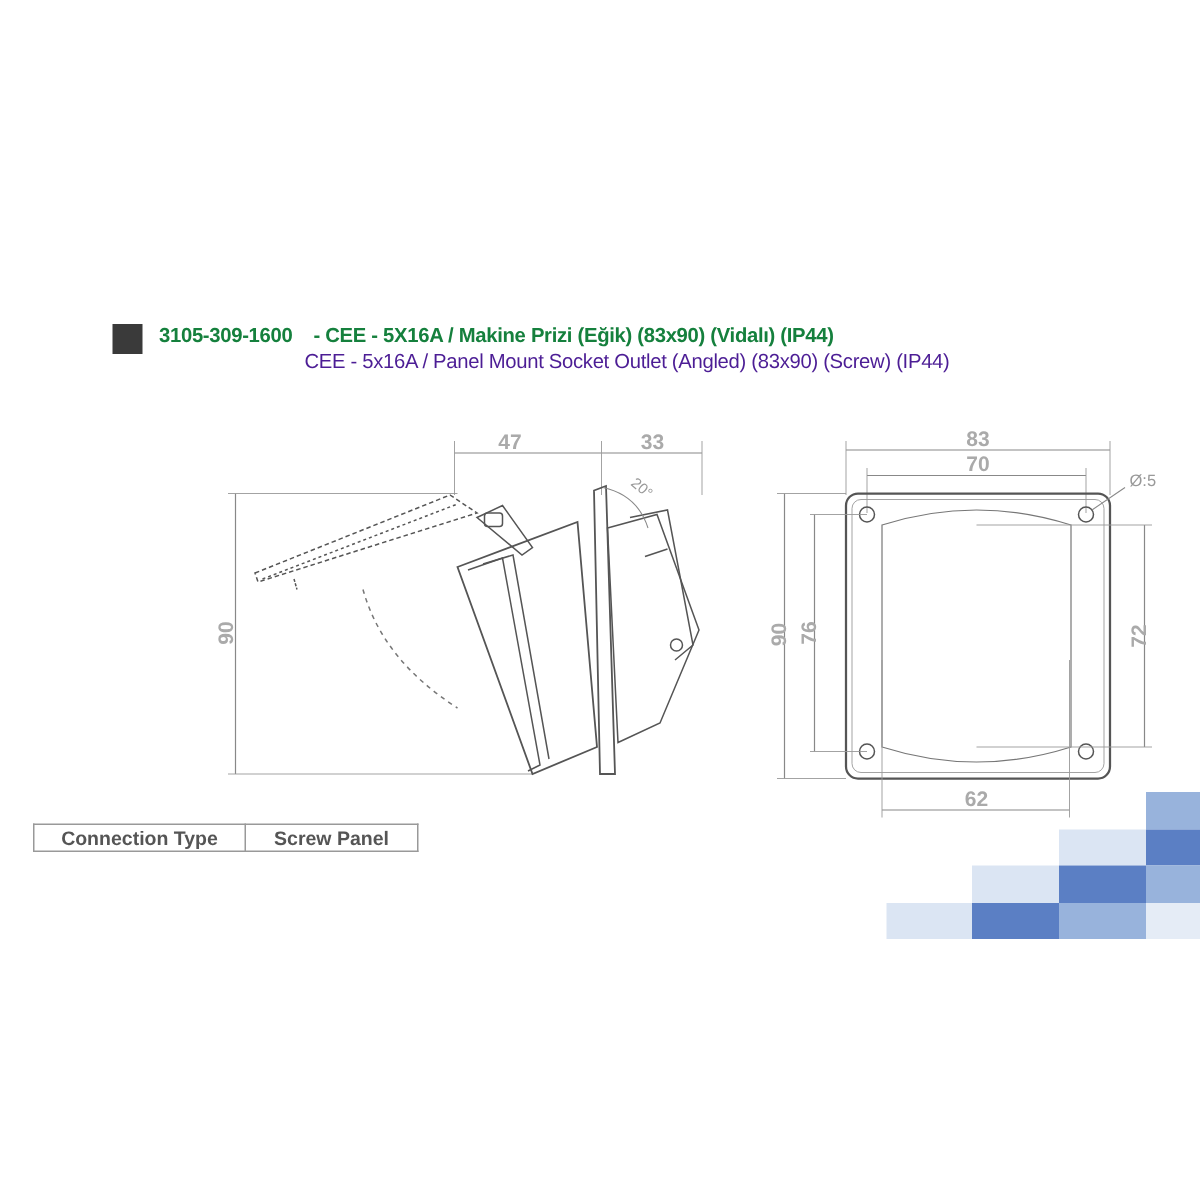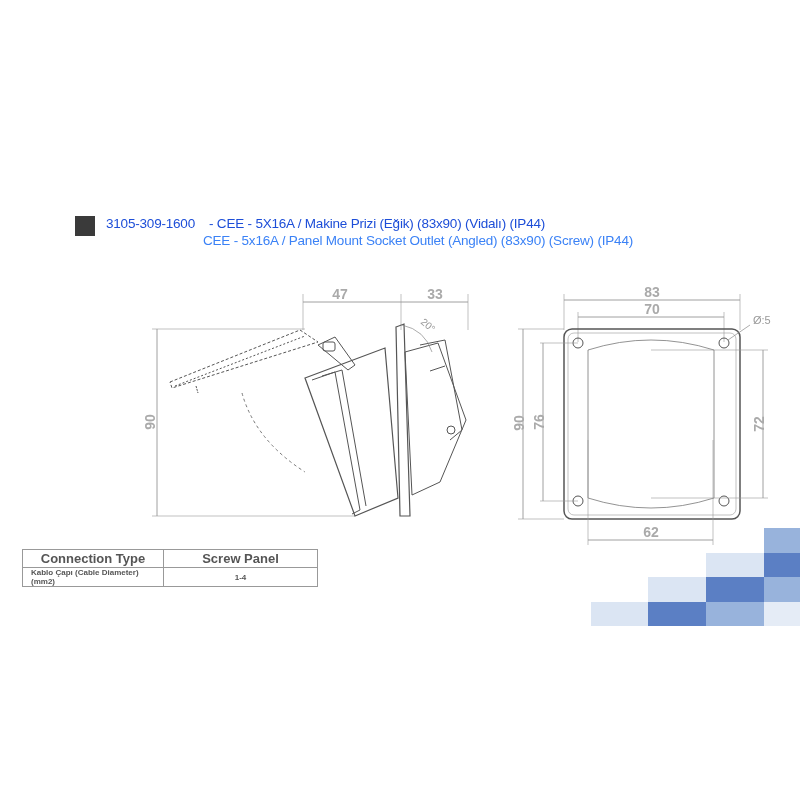--- a/index.html
+++ b/index.html
@@ -1,22 +1,22 @@
 <!DOCTYPE html>
 <html><head>
 <meta charset="utf-8">
 <style>
   html,body{margin:0;padding:0;background:#fff;}
   body{width:800px;height:800px;position:relative;overflow:hidden;font-family:"Liberation Sans",sans-serif;}
   .abs{position:absolute;}
   .swatch{left:75px;top:216px;width:20px;height:20px;background:#3a3a3a;}
-  .title1{left:106px;top:216px;font-size:13.5px;font-weight:normal;color:#1d4ed8;white-space:nowrap;letter-spacing:-0.2px;}
+  .title1{left:106px;top:216px;font-size:13.5px;font-weight:bold;color:#15803d;white-space:nowrap;letter-spacing:-0.2px;}
   .title1 .code{margin-right:14px;}
-  .title2{left:203px;top:233px;font-size:13.5px;color:#3b82f6;white-space:nowrap;letter-spacing:-0.2px;}
-  table.spec{position:absolute;left:22px;top:549px;border-collapse:collapse;width:296px;padding-left:36px;}
+  .title2{left:203px;top:233px;font-size:13.5px;color:#4c1d95;white-space:nowrap;letter-spacing:-0.2px;}
+  table.spec{position:absolute;left:22px;top:549px;border-collapse:collapse;width:257px;padding-left:36px;}
   table.spec td,table.spec th{border:1px solid #999;padding:0;text-align:center;color:#555;}
   table.spec th{font-size:13px;font-weight:bold;height:17px;}
   table.spec td{font-size:8px;font-weight:bold;height:13px;}
   table.spec td.lbl{text-align:left;padding-left:8px;}
   .dim{fill:#aaa;font-family:"Liberation Sans",sans-serif;font-size:14px;font-weight:bold;}
   .blk{position:absolute;}
 </style>
 </head>
 <body>
 
@@ -103,24 +103,20 @@
   <text class="dim" x="759" y="429" text-anchor="middle" transform="rotate(-90 759 424)">72</text>
   <text class="dim" x="651" y="537" text-anchor="middle">62</text>
 </svg>
 
 <table class="spec">
   <tbody>
       <tr>
     <th style="width:140px">Connection Type</th>
     <th>Screw Panel</th>
   </tr>
-  <tr>
-    <td class="lbl">Kablo Çapı (Cable Diameter) (mm2)</td>
-    <td>1-4</td>
-  </tr>
 </tbody>
   </table>
 
 <div>
   <div class="blk" style="left:764px;top:528px;width:36px;height:25px;background:#98b3dc"></div>
   <div class="blk" style="left:706px;top:553px;width:58px;height:24px;background:#dbe5f3"></div>
   <div class="blk" style="left:764px;top:553px;width:36px;height:24px;background:#5b7fc4"></div>
   <div class="blk" style="left:648px;top:577px;width:58px;height:25px;background:#dbe5f3"></div>
   <div class="blk" style="left:706px;top:577px;width:58px;height:25px;background:#5b7fc4"></div>
   <div class="blk" style="left:764px;top:577px;width:36px;height:25px;background:#98b3dc"></div>

